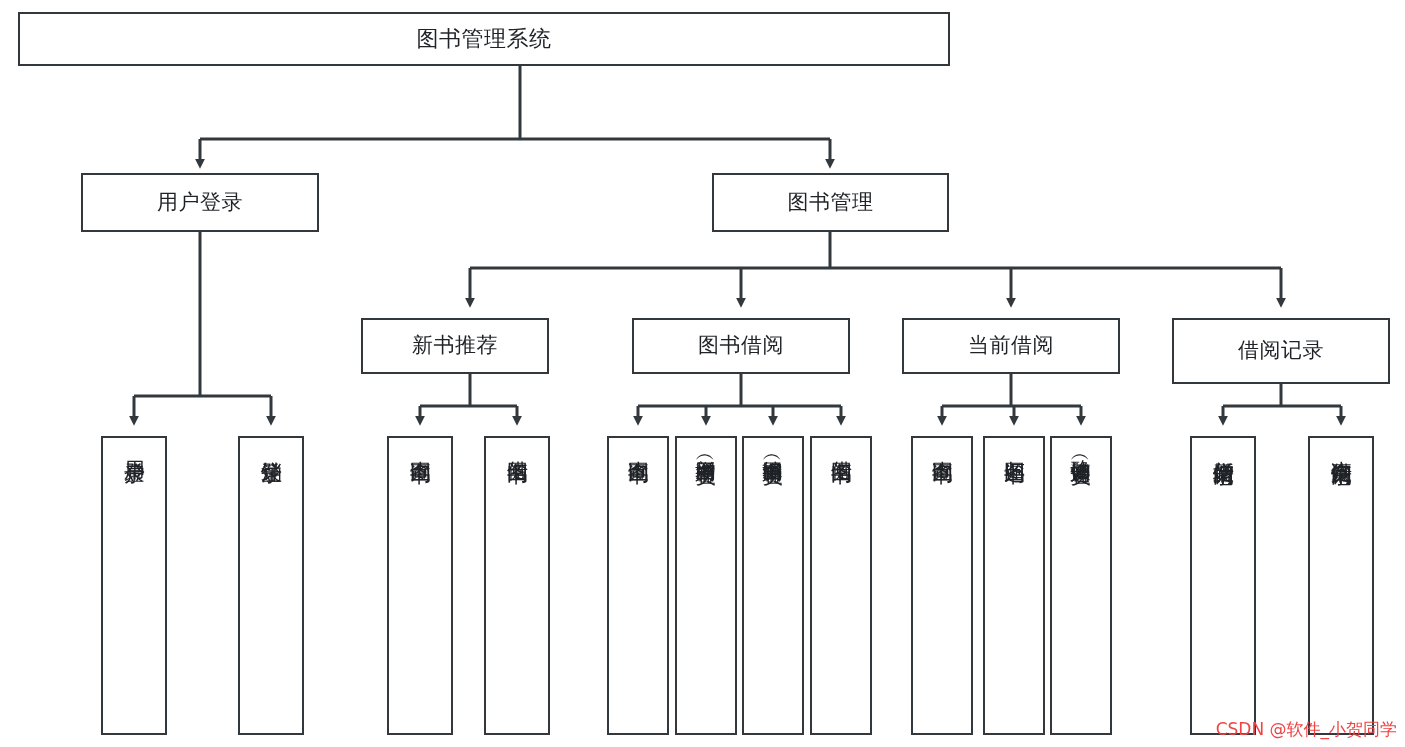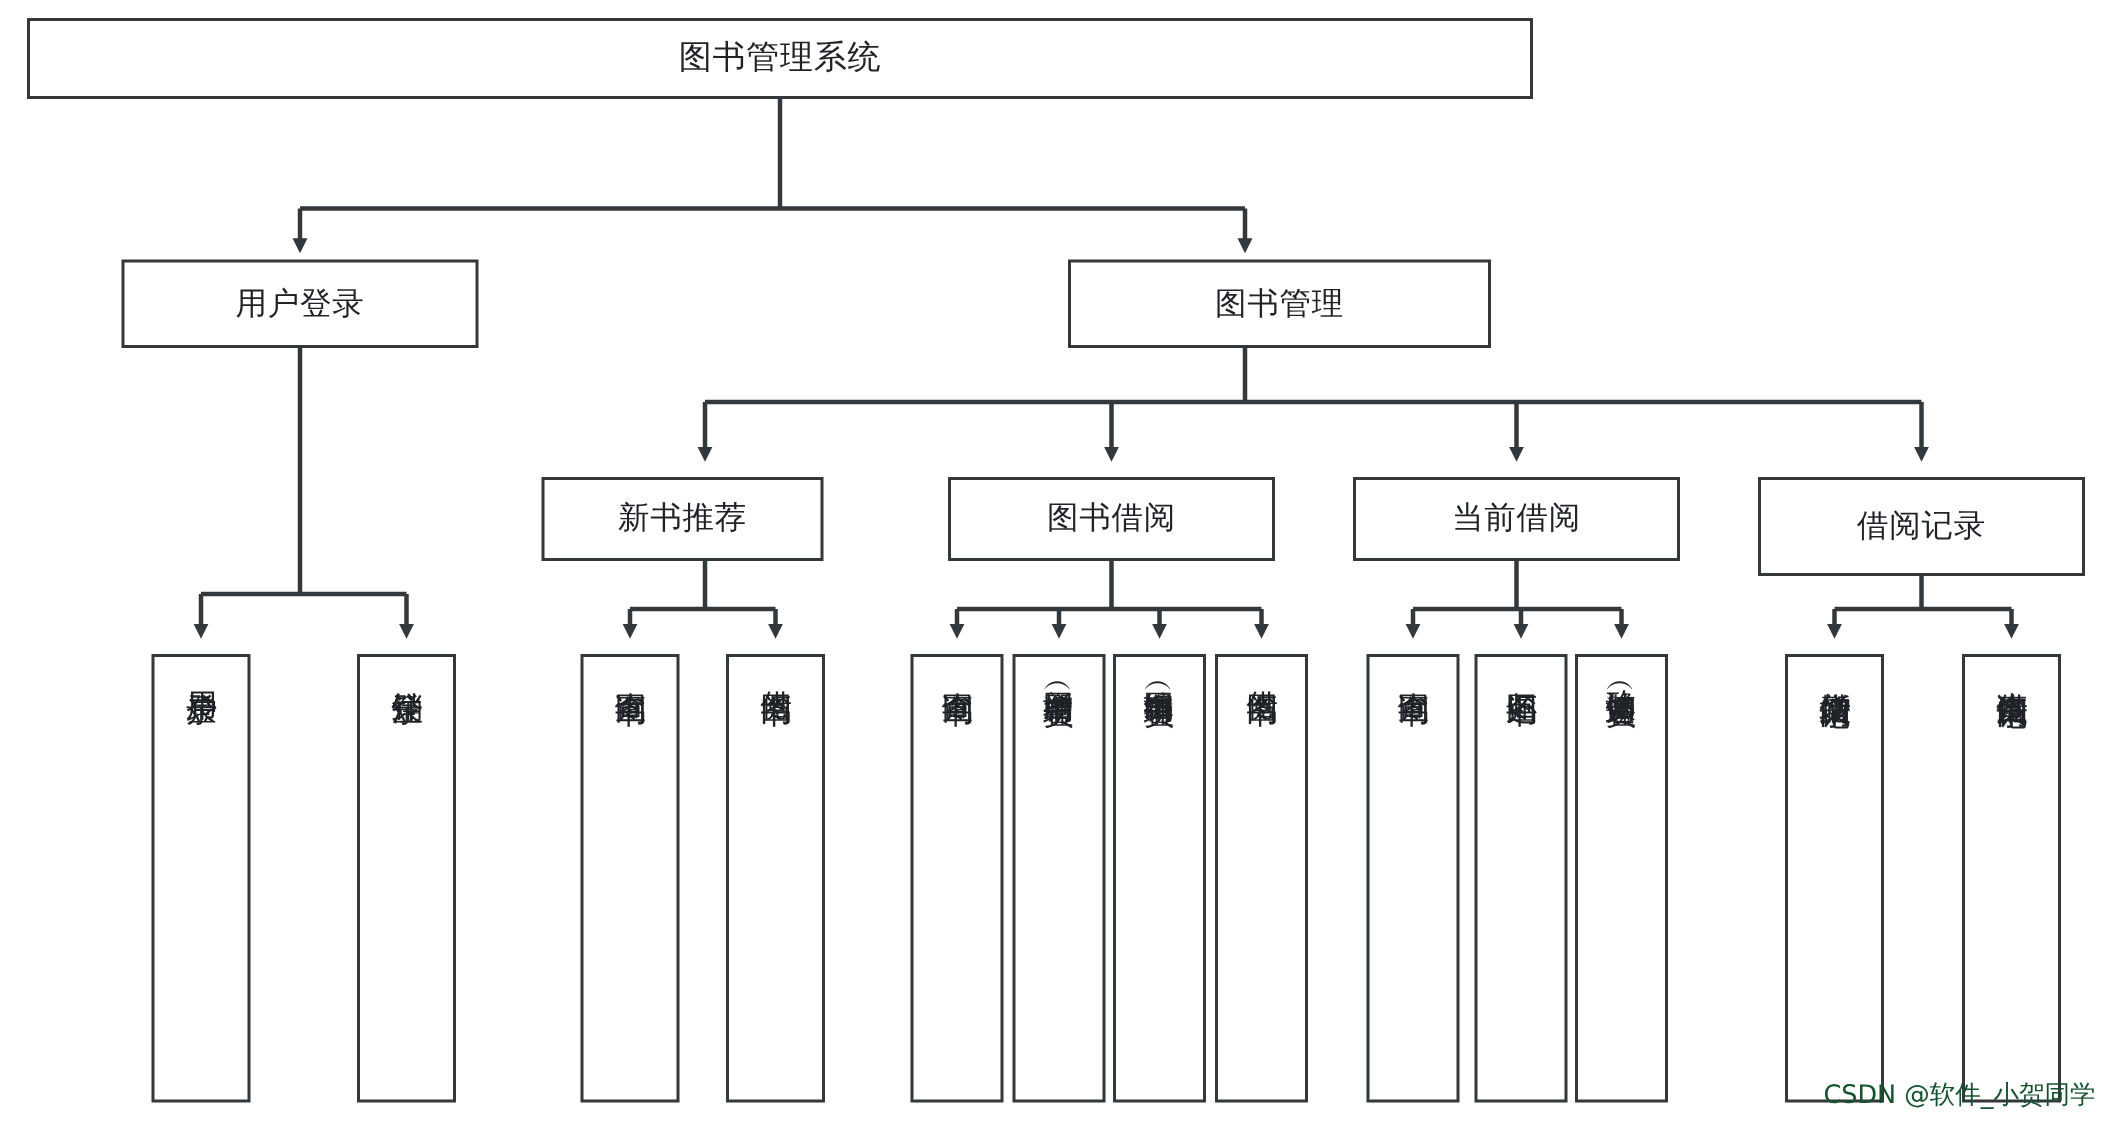--- a/index.html
+++ b/index.html
@@ -62,21 +62,21 @@
   }
   .vtext.long {
     font-size: 20px;
     line-height: 1.2;
   }
   #watermark {
     position: absolute;
     right: 8px;
     bottom: 6px;
     font-size: 17px;
-    color: #14532d;
+    color: #ef4444;
     z-index: 5;
     white-space: nowrap;
     font-family: "DejaVu Sans", "Liberation Sans", sans-serif;
   }
 </style>
 </head>
 <body>
 
 <div id="diagram">
 
@@ -125,28 +125,28 @@
       <path d="M1014,406 L1014,417" marker-end="url(#arrow)"></path>
       <path d="M1081,406 L1081,417" marker-end="url(#arrow)"></path>
 
       <path d="M1281,374 L1281,406"></path>
       <path d="M1223,406 L1341,406"></path>
       <path d="M1223,406 L1223,417" marker-end="url(#arrow)"></path>
       <path d="M1341,406 L1341,417" marker-end="url(#arrow)"></path>
     </g>
   </svg>
 
-  <div class="node node-h node-root" style="left:18px; top:12px; width:1004px; height:54px;">
+  <div class="node node-h node-root" style="left:18px; top:12px; width:932px; height:54px;">
     <span>图书管理系统</span>
   </div>
 
   <div class="node node-h" style="left:81px; top:173px; width:238px; height:59px;">
     <span>用户登录</span>
   </div>
-  <div class="node node-h" style="left:712px; top:173px; width:282px; height:59px;">
+  <div class="node node-h" style="left:712px; top:173px; width:237px; height:59px;">
     <span>图书管理</span>
   </div>
 
   <div class="node node-h" style="left:361px; top:318px; width:188px; height:56px;">
     <span>新书推荐</span>
   </div>
   <div class="node node-h" style="left:902px; top:318px; width:218px; height:56px;">
     <span>当前借阅</span>
   </div>
   <div class="node node-h" style="left:632px; top:318px; width:218px; height:56px;">

